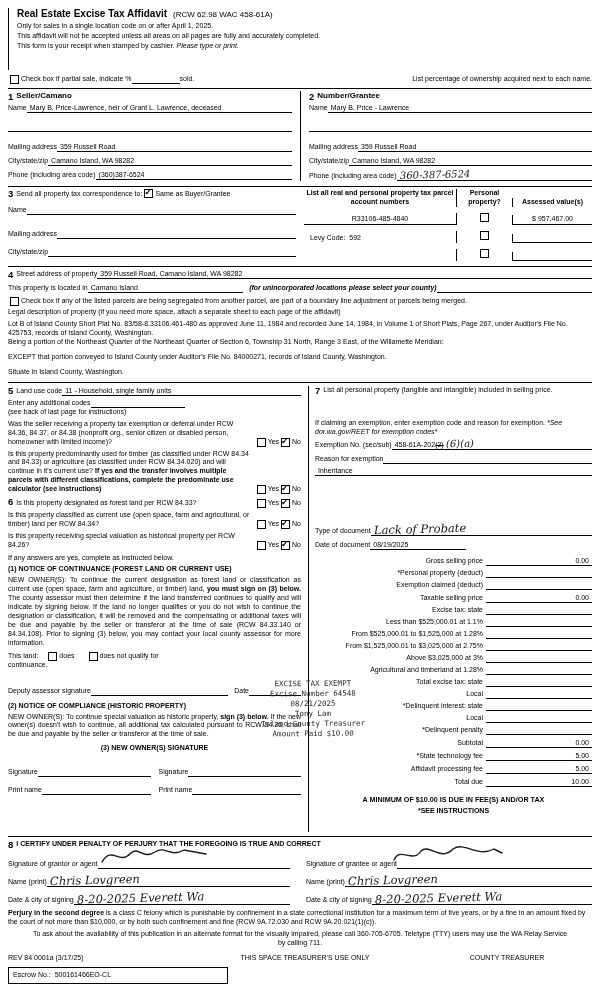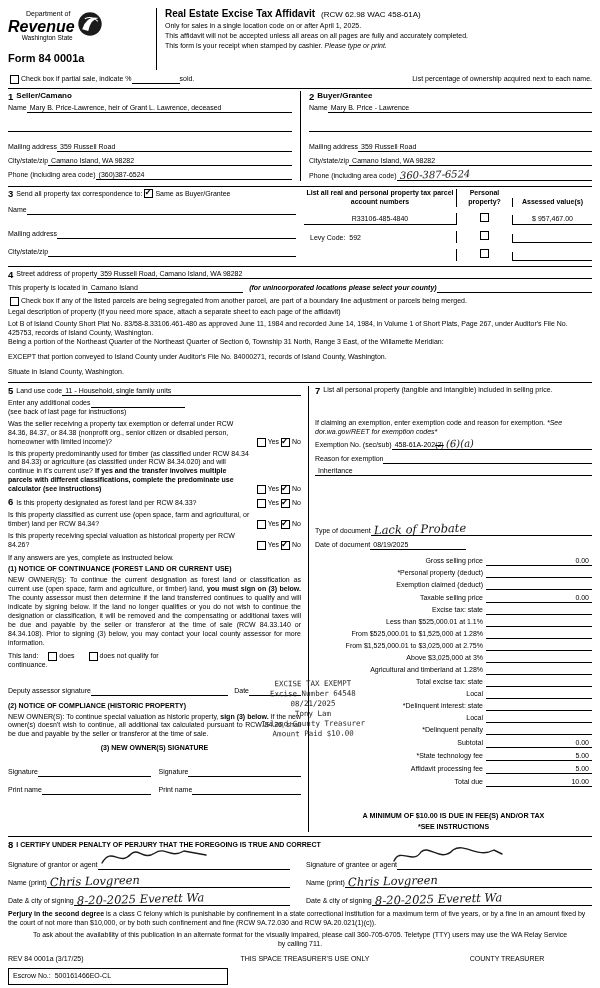--- a/index.html
+++ b/index.html
@@ -62,21 +62,21 @@
   .qrow{display:flex;margin-top:3px}
   .qtext{flex:1;padding-right:3px}
   .yn{flex:none;white-space:nowrap;align-self:flex-end;display:flex;align-items:center}
   .para{margin-top:2px;text-align:justify}
   .n3title{text-align:center;font-weight:bold;margin-top:5px}
 
   
   .trow{display:flex;justify-content:flex-end;align-items:flex-end;margin-top:3px}
   .tl{white-space:nowrap;padding-right:3px}
   .tv{width:106px;flex:none;border-bottom:1px solid #000;text-align:right;padding:0 3px;min-height:9px;line-height:9px;box-sizing:border-box}
-  .minnote{font-weight:bold;text-align:center;margin-top:24px;font-size:7.2px}
+  .minnote{font-weight:bold;text-align:center;margin-top:8px;font-size:7.2px}
   .seeinst{font-weight:bold;text-align:center;margin-top:3px}
 
   
   .stamp{position:absolute;left:228px;top:296px;width:154px;text-align:center;
          font-family:"DejaVu Sans Mono",monospace;font-size:7.5px;line-height:10px;color:#2b2b2b;transform:rotate(-0.5deg)}
 
   
   .s8{border-top:1px solid #000;margin-top:4px;padding-top:3px}
   .s8 .hdrrow{align-items:center}
   .s8cols{display:flex;margin-top:10px}
@@ -93,37 +93,20 @@
   .frow .c2{flex:1;text-align:center}
   .frow .c3{width:170px;text-align:center}
   .escrow{border:1px solid #000;width:210px;padding:3px 4px;margin-top:4px;display:flex;align-items:center}
 </style>
 </head>
 <body>
 
 <div class="page">
 
   <div class="hdr">
-    <div class="hdr-left">
-      <div class="dept">
-        <div>
-          <div class="dept-top">Department of</div>
-          <div class="dept-name">Revenue</div>
-          <div class="dept-state">Washington State</div>
-        </div>
-        <span class="logo">
-          <svg width="26" height="26" viewBox="0 0 30 30">
-              <circle cx="15" cy="15" r="13.5" fill="#1b1b1b"></circle>
-              <path d="M6 21 Q11 5 25 8 Q16 9 13 23 Z" fill="#fff"></path>
-              <path d="M9 9 Q17 5 24 12" stroke="#fff" stroke-width="1.2" fill="none"></path>
-            </svg>
-        </span>
-      </div>
-      <div class="form-no">Form 84 0001a</div>
-    </div>
     <div class="hdr-right">
       <div>
         <span class="title">Real Estate Excise Tax Affidavit</span>
         <span class="rcw">(RCW 62.98 WAC 458-61A)</span>
       </div>
       <div class="note">Only for sales in a single location code on or after April 1, 2025.</div>
       <div class="note">This affidavit will not be accepted unless all areas on all pages are fully and accurately completed.</div>
       <div class="note"><span>This form is your receipt when stamped by cashier. </span><span class="i">Please type or print.</span></div>
     </div>
   </div>
@@ -158,21 +141,21 @@
           <span class="fill">Camano Island, WA 98282</span>
         </div>
       <div class="row mt4">
           <span>Phone (including area code)</span>
           <span class="fill">(360)387-6524</span>
         </div>
     </div>
     <div class="party">
       <div class="row">
           <span class="secnum">2</span>
-          <span class="sectitle">Buyer/Grantee</span>
+          <span class="sectitle">Number/Grantee</span>
         </div>
       <div class="row mt2">
           <span>Name</span>
           <span class="fill">Mary B. Price - Lawrence</span>
         </div>
       <div class="row" style="margin-top:9px">
           <span class="fill"></span>
         </div>
       <div class="row mt10">
           <span>Mailing address</span>

